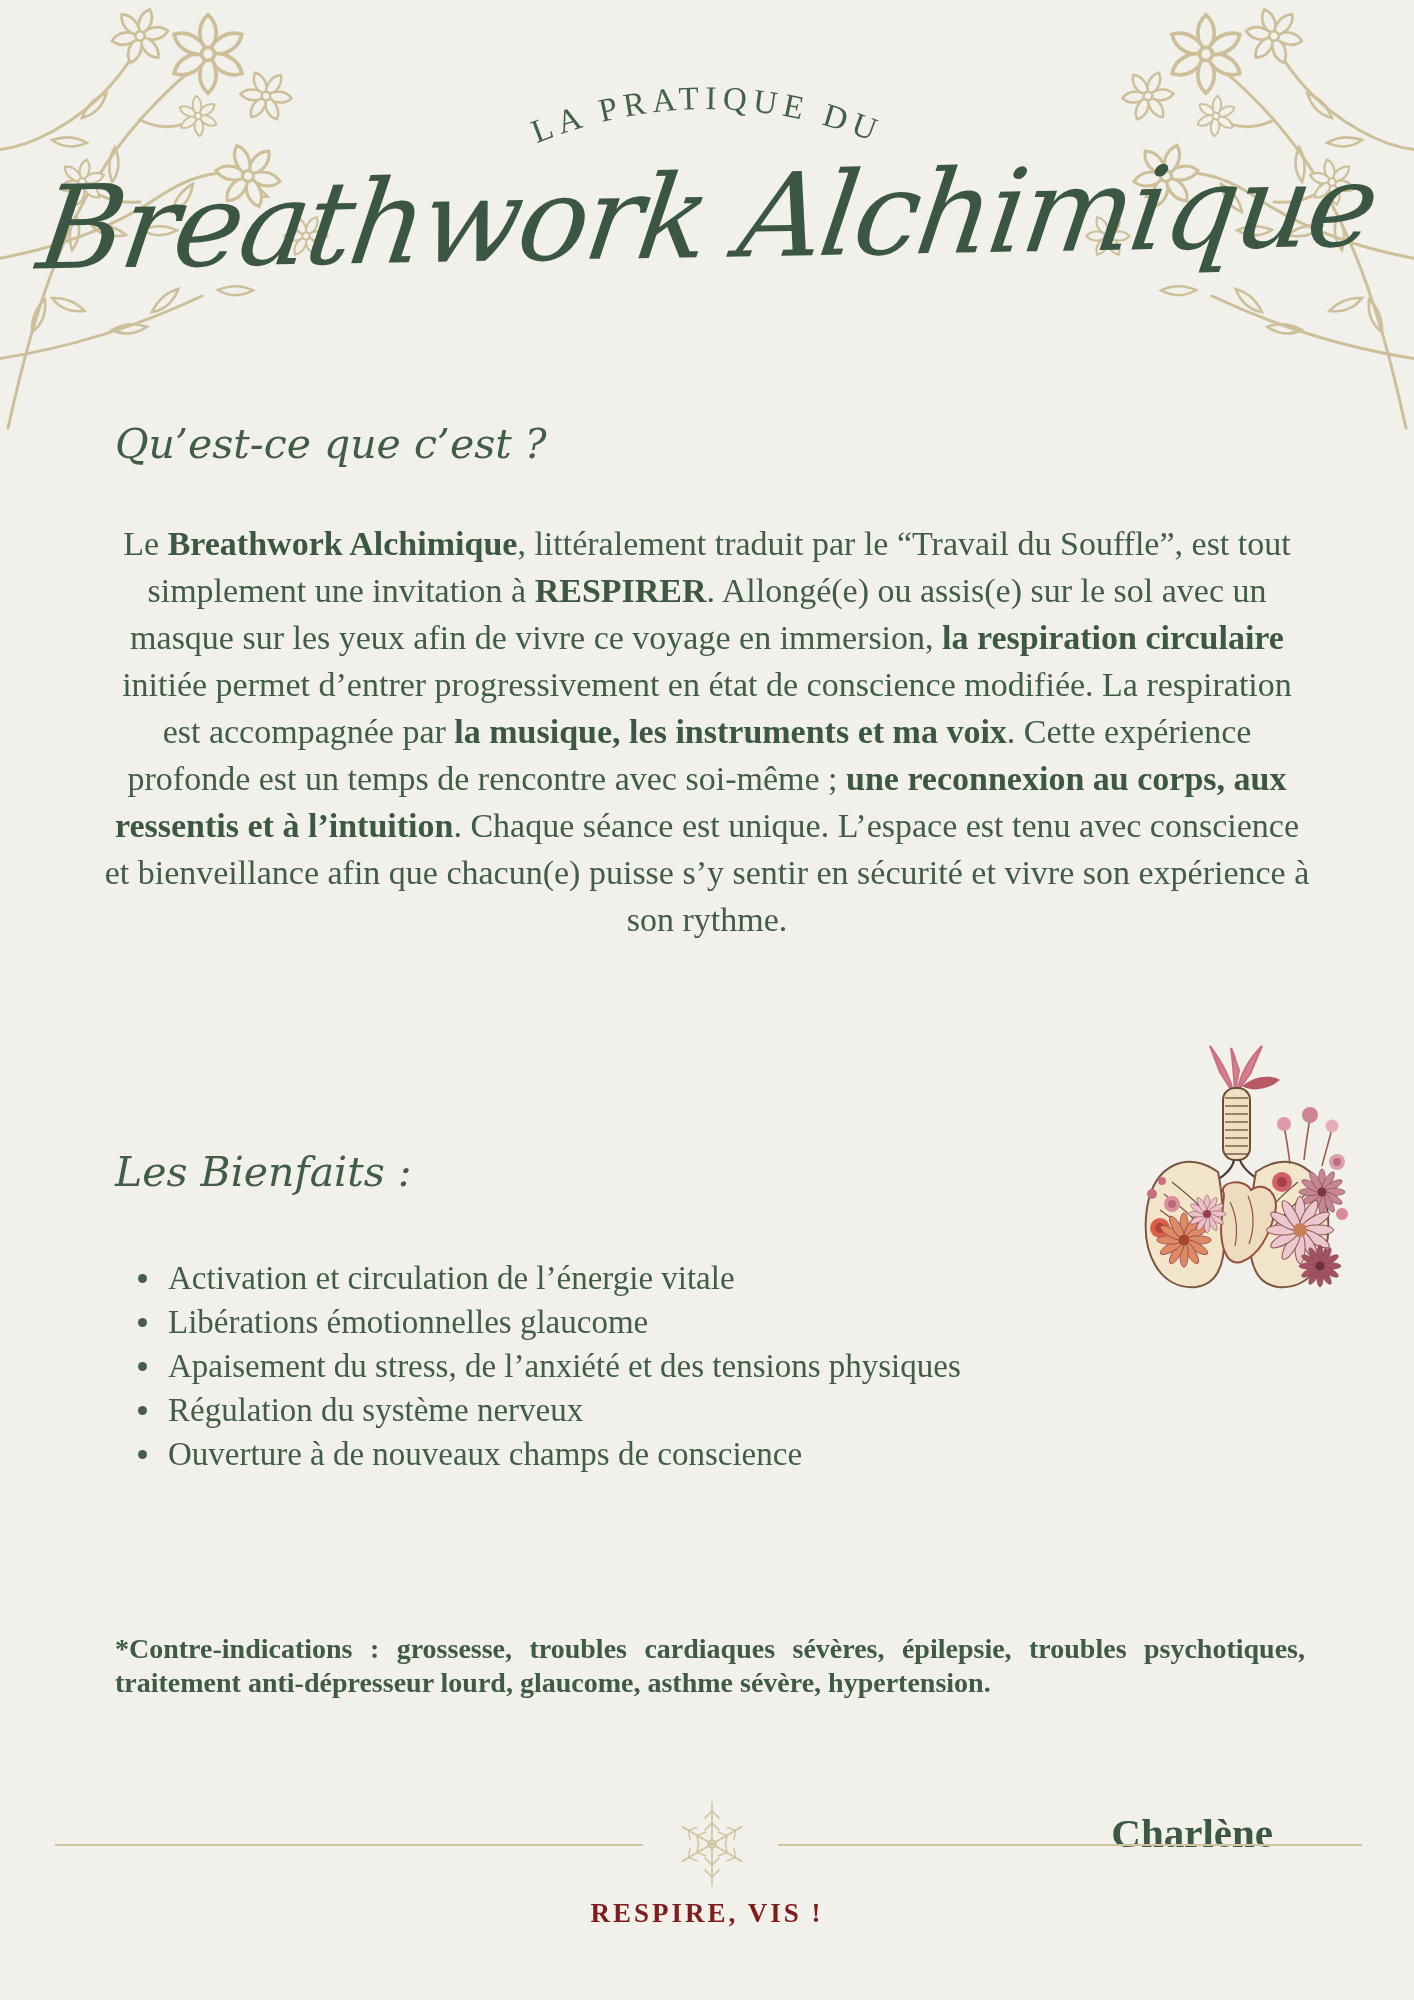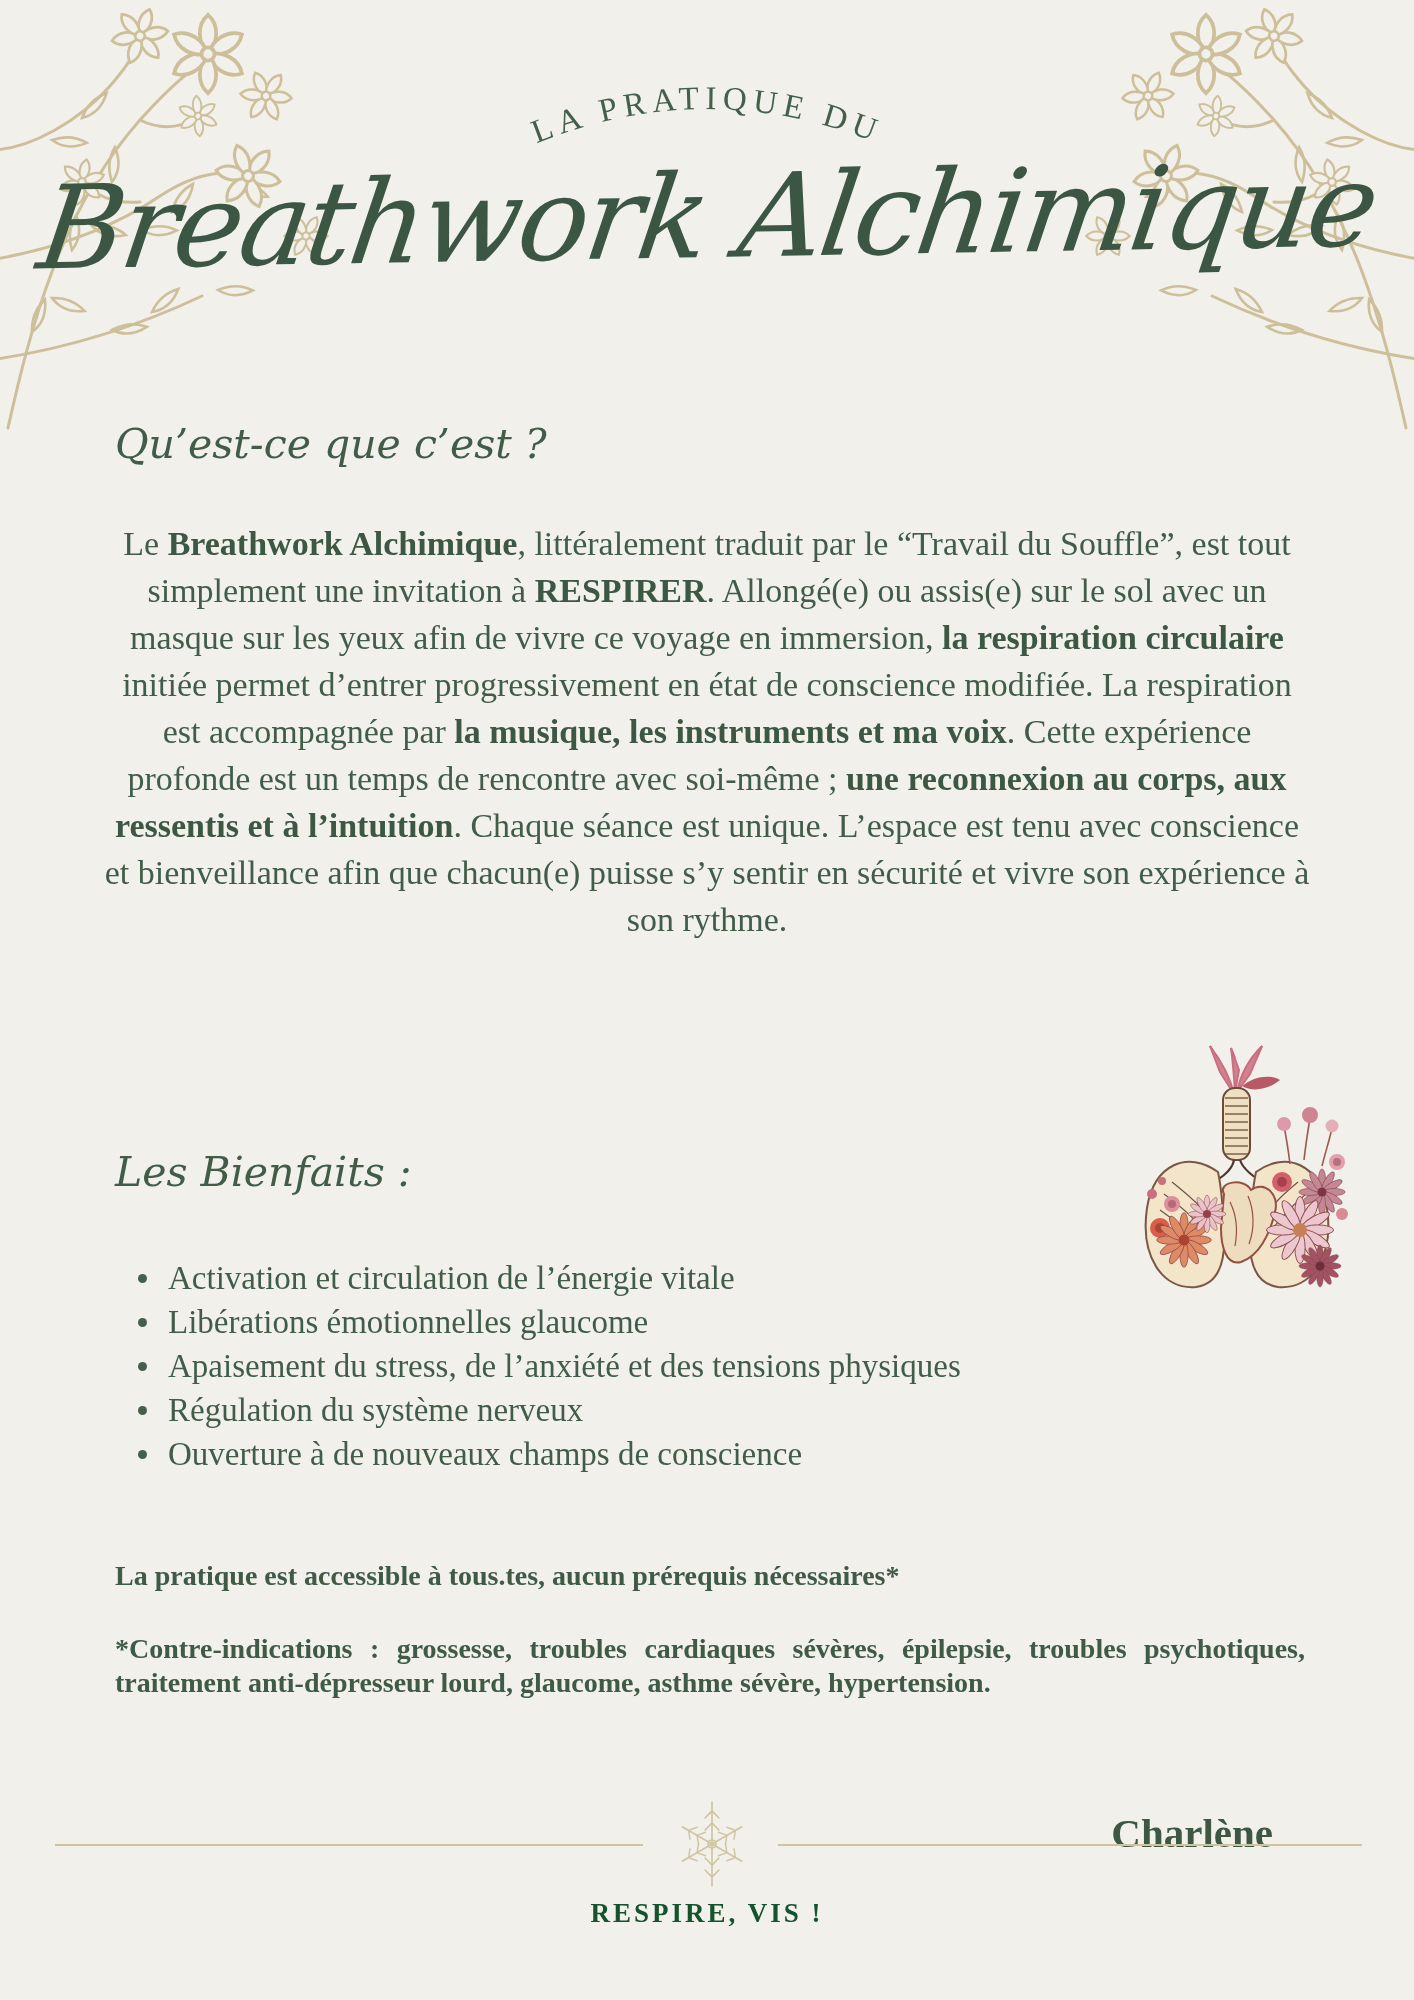--- a/index.html
+++ b/index.html
@@ -60,21 +60,21 @@
   .signature{
     position:absolute;top:1798px;right:130px;
     font-size:41px;font-weight:700;color:#3c5843;margin:11px;
   }
   .divider-line{position:absolute;top:1844px;height:2px;background:#cfc49f;}
   .divider-line.dleft{left:55px;width:588px;}
   .divider-line.dright{left:778px;width:584px;}
   .snowflake{position:absolute;left:676px;top:1800px;pointer-events:none;}
   .footer-tagline{
     position:absolute;top:1898px;left:0;width:100%;text-align:center;
-    font-size:27px;font-weight:700;letter-spacing:3px;color:#14532d;margin:0;
+    font-size:27px;font-weight:700;letter-spacing:3px;color:#7f1d1d;margin:0;
   }
 </style>
 </head>
 <body>
 
 <div class="page">
 
   <svg class="corner left" width="370" height="430" viewBox="0 0 370 430" aria-hidden="true">
     <defs>
       <g id="flower6">
@@ -251,21 +251,20 @@
     <circle cx="178" cy="198" r="7" fill="#c77f57"></circle>
     <g color="#a35263">
         <use href="#daisy" transform="translate(198,234) scale(1.0)"></use>
       </g>
     <circle cx="198" cy="234" r="4.5" fill="#6e2f3c"></circle>
     <circle cx="215" cy="130" r="8" fill="#e0a0ac"></circle>
       <circle cx="215" cy="130" r="4" fill="#b9707e"></circle>
     <circle cx="220" cy="182" r="6" fill="#d98a94"></circle>
   </svg>
 
-  <p class="note" id="note-access">La pratique est accessible à tous.tes, aucun prérequis nécessaires*</p>
 
   <p class="note" id="note-contra">*Contre-indications : grossesse, troubles cardiaques sévères, épilepsie, troubles psychotiques, traitement anti-dépresseur lourd, glaucome, asthme sévère, hypertension.</p>
 
 
   <p class="signature">Charlène</p>
 
   <div class="divider-line dleft"></div>
   <div class="divider-line dright"></div>
   <svg class="snowflake" width="72" height="88" viewBox="0 0 72 88" aria-hidden="true">
     <g transform="translate(36,44)" stroke="#cfc49f" stroke-width="1.6" fill="none" stroke-linecap="round">

